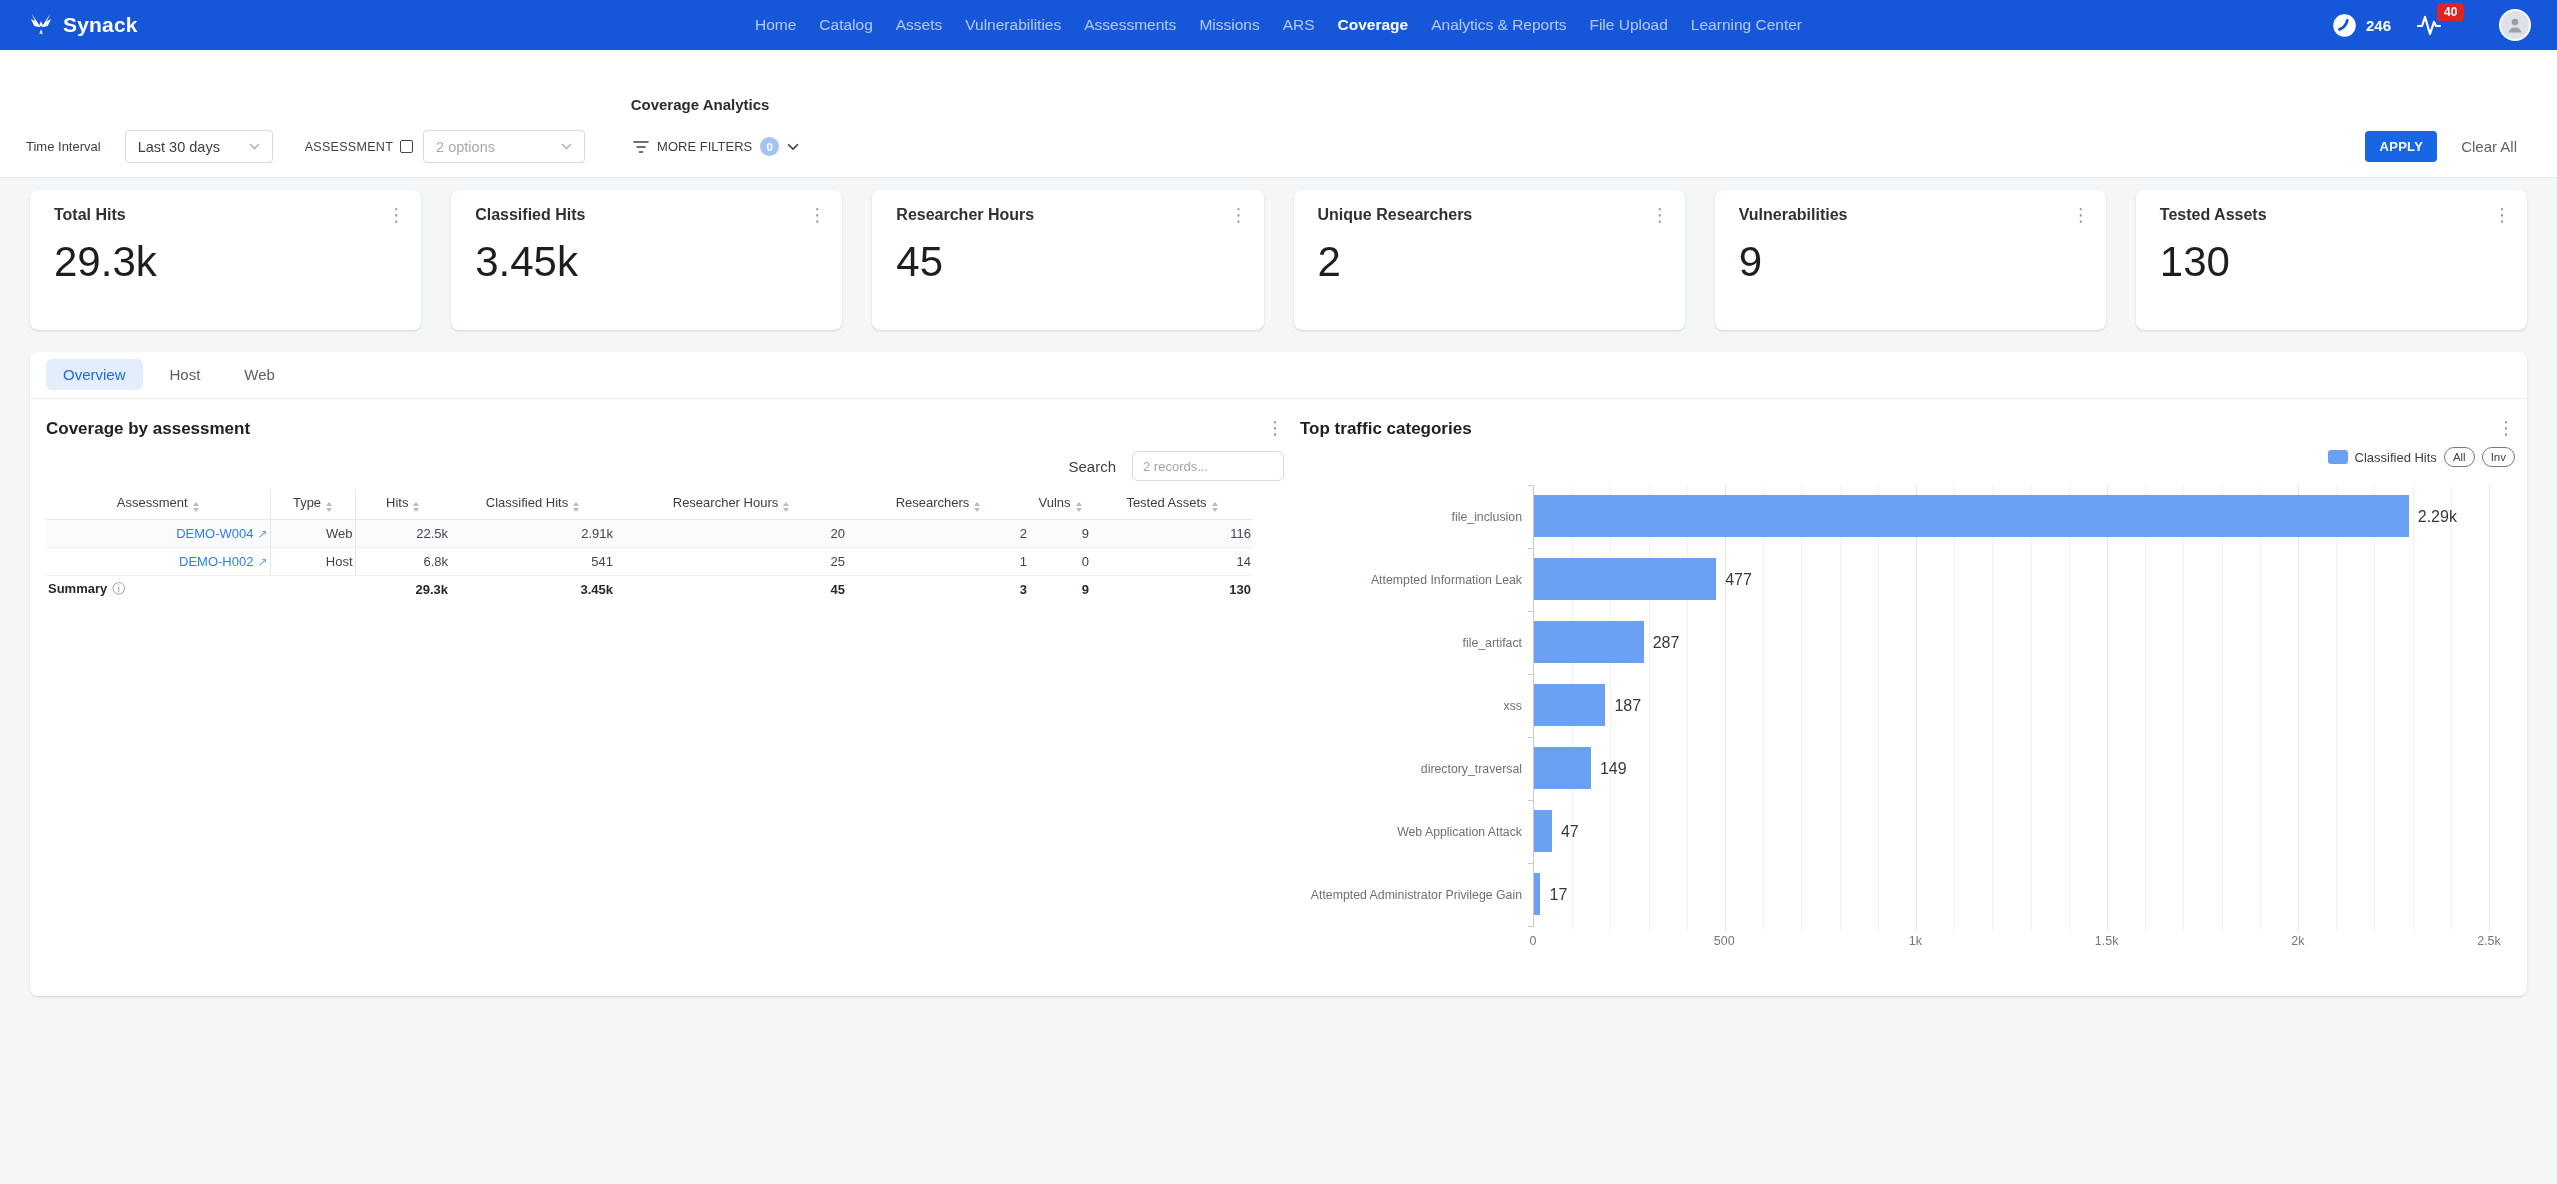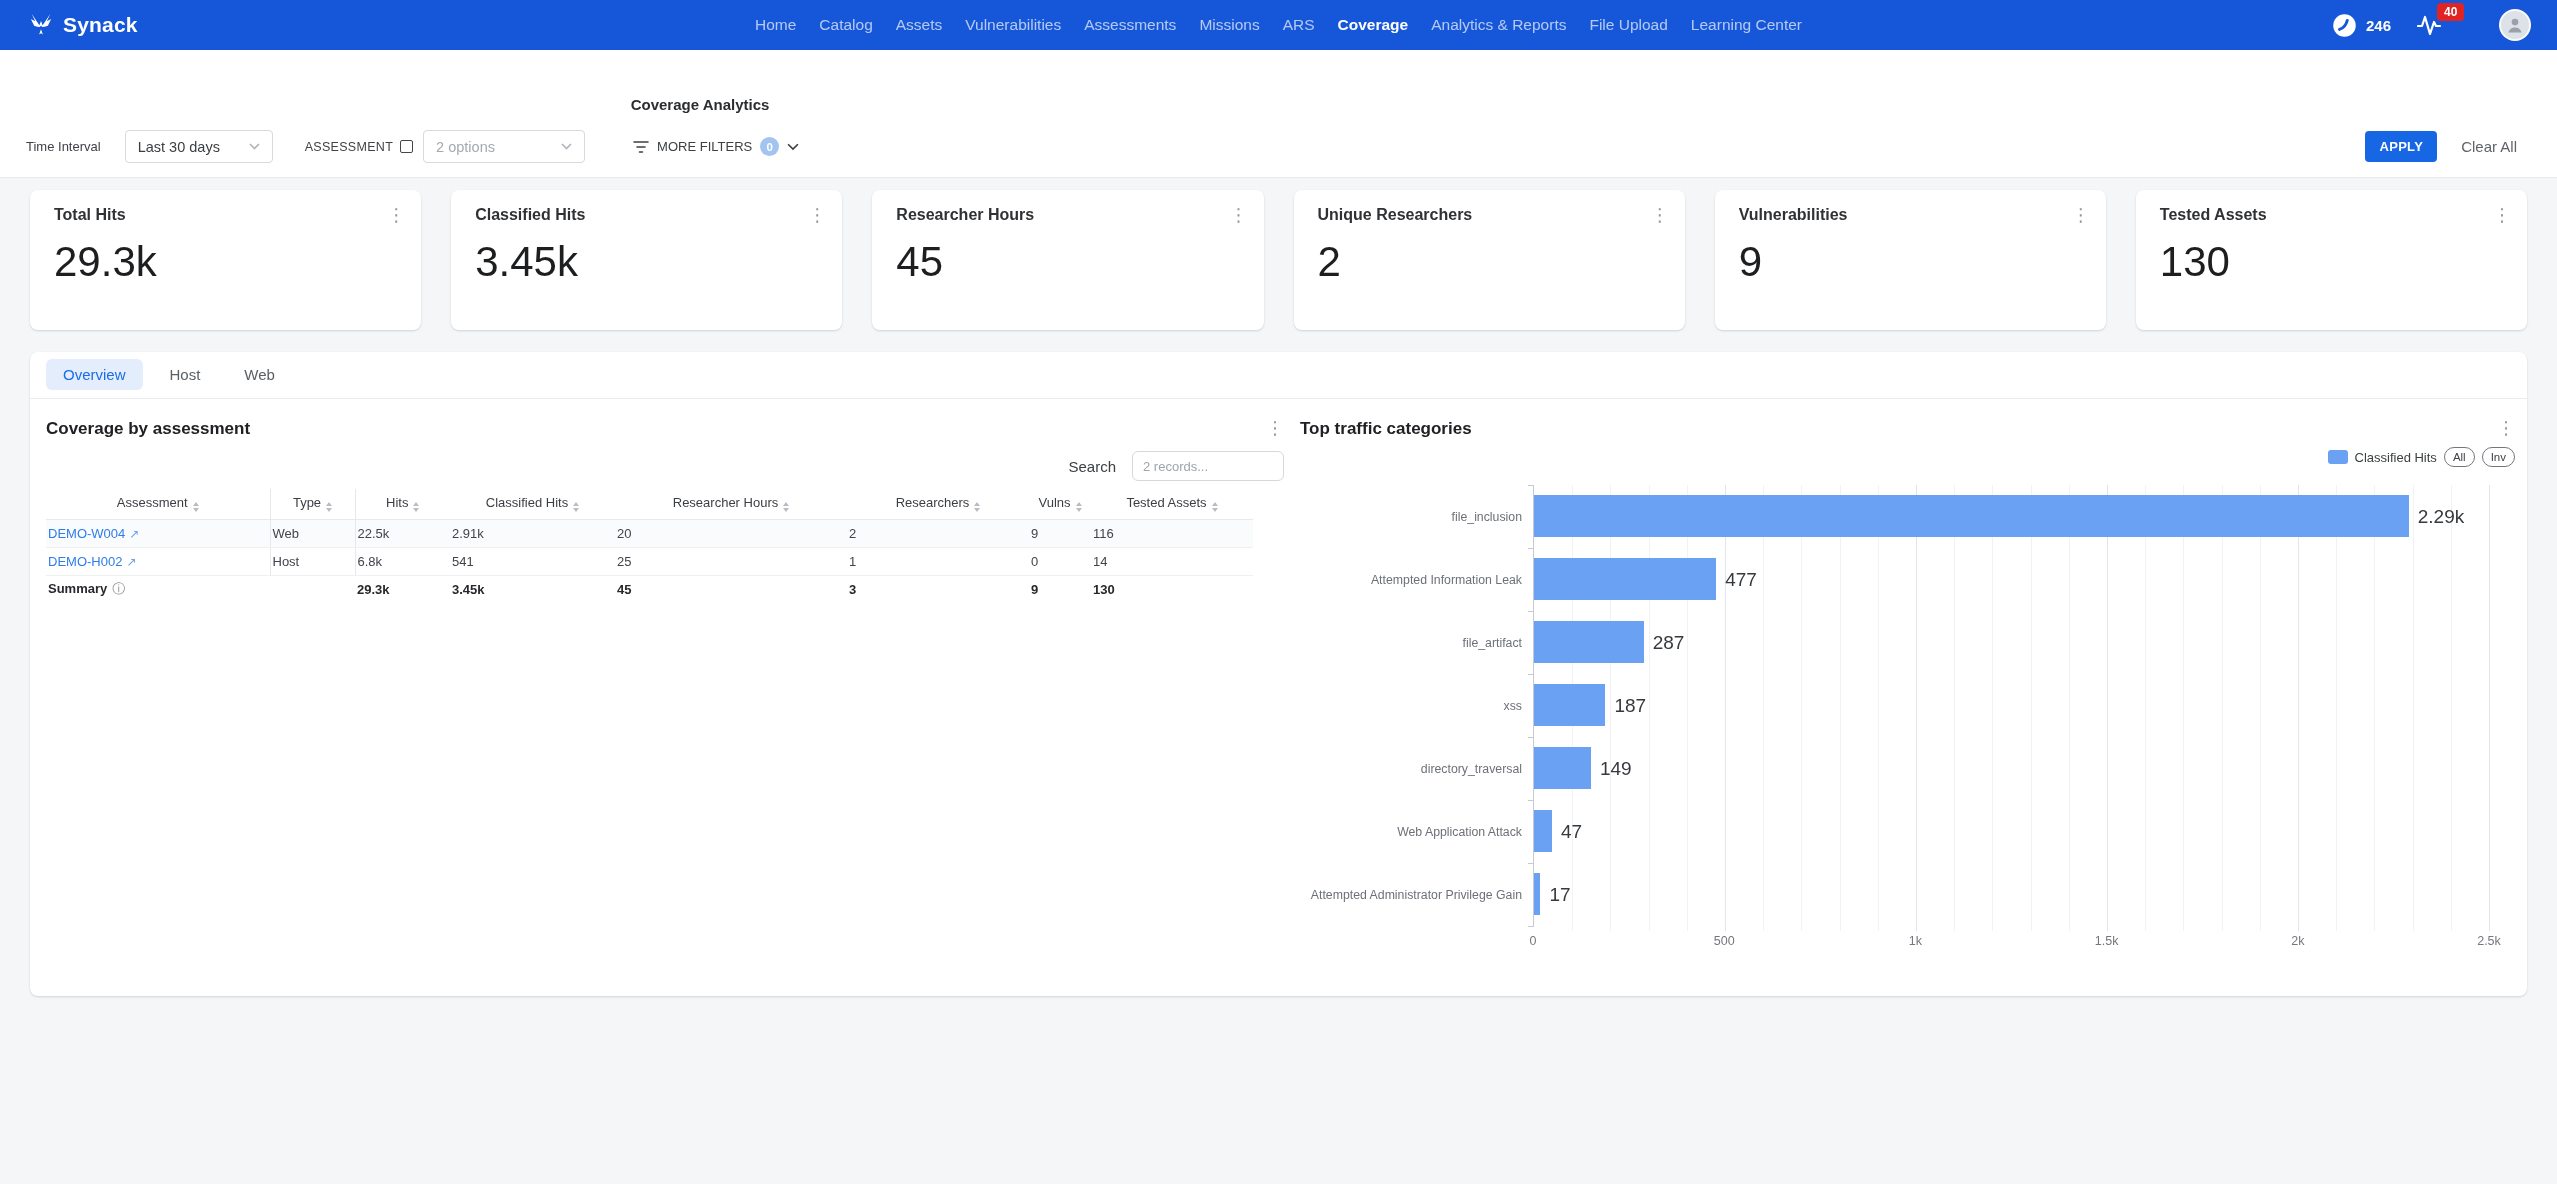--- a/index.html
+++ b/index.html
@@ -94,21 +94,21 @@
   .search-row input {
     width:152px; height:30px; border:1px solid #d5d8dd; border-radius:6px; padding:0 10px;
     font-size:13px; color:#3c4043; font-family:inherit; outline:none;
   }
   .search-row input::placeholder { color:#a0a5ab; }
   .cov-table { margin-top:8px; border-collapse:collapse; width:1207px; table-layout:fixed; font-size:13px; }
   .cov-table th {
     font-weight:500; color:#3b3e43; height:30px; text-align:center;
     border-bottom:1px solid #e6e8eb; white-space:nowrap; cursor:pointer; padding:0 2px;
   }
-  .cov-table td { height:28px; text-align:left; color:#41444a; border-bottom:1px solid #eef0f2; padding:0 2px; }
+  .cov-table td { height:28px; text-align:right; color:#41444a; border-bottom:1px solid #eef0f2; padding:0 2px; }
   .cov-table th:nth-child(-n+2), .cov-table tbody tr:not(.summary) td:nth-child(-n+2) { border-right:1px solid #e6e8eb; }
   .cov-table tbody tr:first-child td { background:#fafbfc; }
   .cov-table tr.summary td { border-top:1px solid #d8dbdf; border-bottom:none; font-weight:700; color:#26282c; background:#fff; }
   .cov-table tr.summary td.sum-cell { text-align:left; padding-left:2px; }
   .sort-icon { display:inline-flex; flex-direction:column; gap:2px; margin-left:5px; vertical-align:1px; }
   .sort-icon i { width:0; height:0; border-left:3.5px solid transparent; border-right:3.5px solid transparent; display:block; }
   .sort-icon .up { border-bottom:4px solid #b9bdc3; }
   .sort-icon .dn { border-top:4px solid #b9bdc3; }
   .cell-link { color:#2e7de9; text-decoration:none; cursor:pointer; }
   .cell-link .ext { font-size:12px; margin-left:4px; color:#6fa0ee; }
@@ -131,21 +131,21 @@
   .rows-layer { position:absolute; inset:0; }
   .chart-row { height:63px; position:relative; }
   .chart-row::before { content:""; position:absolute; left:-6px; top:0; width:6px; height:1px; background:#c7cbd1; }
   .chart-row:last-child::after { content:""; position:absolute; left:-6px; bottom:-1px; width:6px; height:1px; background:#c7cbd1; }
   .chart-cat {
     position:absolute; right:calc(100% + 12px); top:0; height:100%; width:250px;
     display:flex; align-items:center; justify-content:flex-end;
     font-size:12.3px; color:#6d7177; white-space:nowrap; text-align:right;
   }
   .bar { position:absolute; left:0; top:10px; height:42px; display:block; }
-  .bar-value { position:absolute; top:50%; transform:translateY(-50%); font-size:19px; color:#36393d; white-space:nowrap; }
+  .bar-value { position:absolute; top:50%; transform:translateY(-50%); font-size:16px; color:#36393d; white-space:nowrap; }
   .x-axis { position:relative; height:22px; margin-left:233px; width:956px; margin-top:8px; }
   .x-tick { position:absolute; transform:translateX(-50%); font-size:12.5px; color:#74787e; top:0; }
 </style>
 </head>
 <body>
 
 <nav class="navbar">
   <div class="brand">
     <svg width="30" height="30" viewBox="0 0 32 32">
       <path d="M6 4l9.5 14.2c-2.2 0-4.6-.5-6.8-1.5L5.2 9.6l4.6 2.4L6 4z" fill="#fff"></path>

